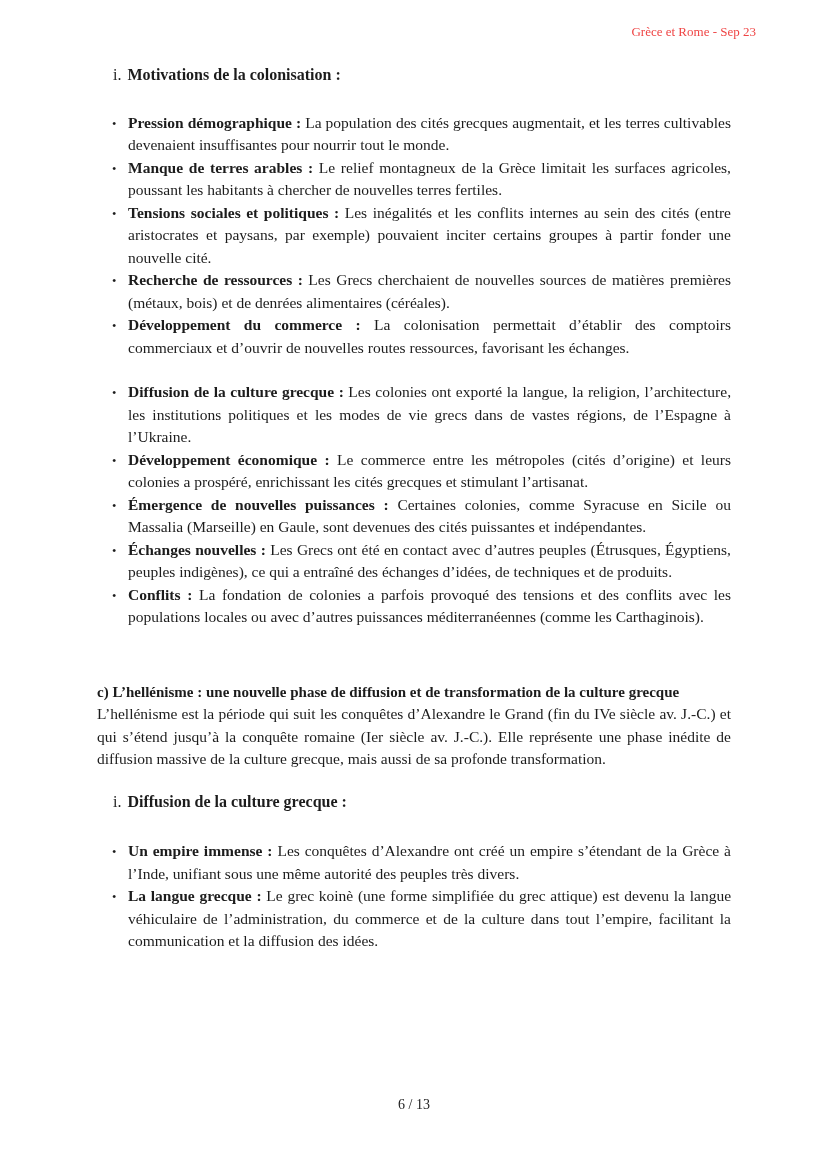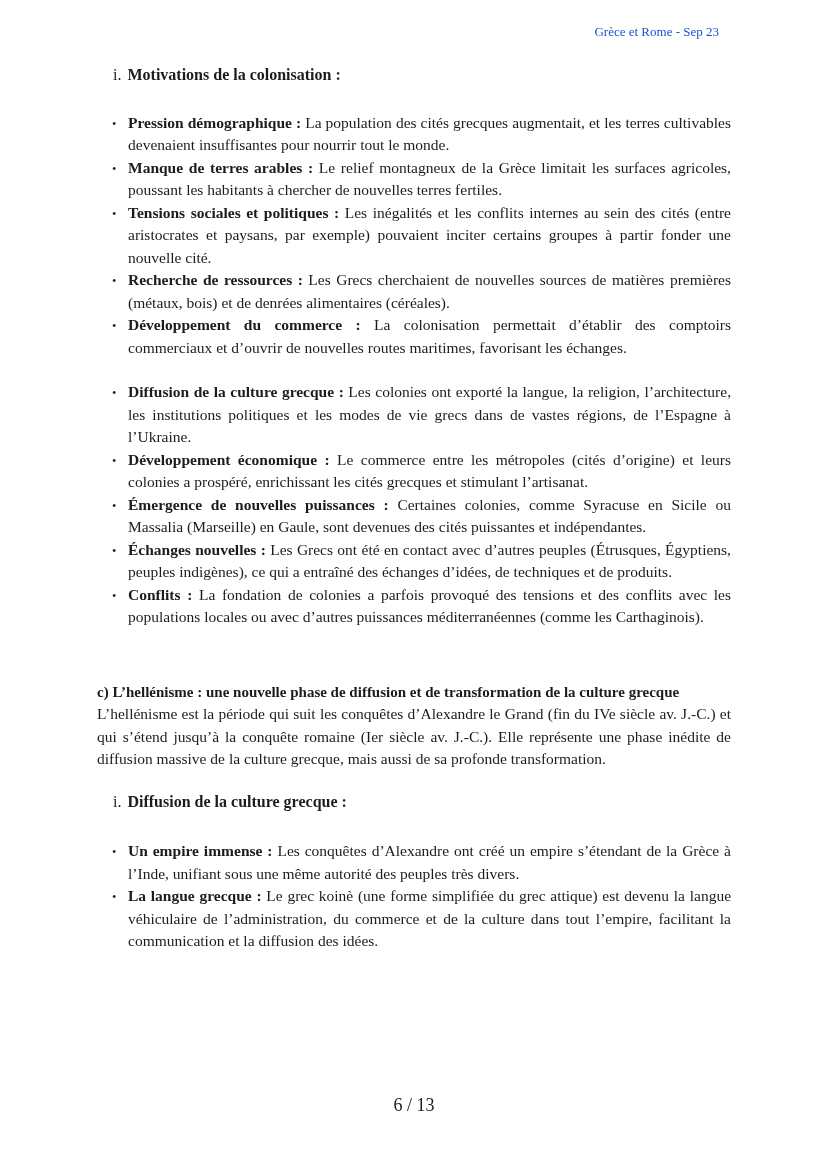--- a/index.html
+++ b/index.html
@@ -9,25 +9,25 @@
     font-family: "Liberation Serif", serif;
     color: #1c1c1c;
   }
   .page {
     position: relative;
     width: 828px; height: 1171px;
     overflow: hidden;
     background: #ffffff;
   }
   .running-header {
-    padding: 23px 109px 0 0;
+    padding: 23px 72px 0 0;
     text-align: right;
     font-size: 13px;
     line-height: 17px;
-    color: #1d4ed8;
+    color: #ef4444;
   }
   .content {
     margin: 0 97px;
     width: 634px;
     font-size: 15.5px;
     line-height: 22.5px;
     text-align: justify;
   }
   .h-enum {
     margin: 0 0 0 16px;
@@ -62,21 +62,21 @@
     font-size: 15px;
     line-height: 22.5px;
     text-align: left;
   }
   .p-intro { margin: 0; }
   .page-footer {
     position: absolute;
     top: 1094px;
     left: 0; width: 828px;
     text-align: center;
-    font-size: 18px;
+    font-size: 14px;
     line-height: 22px;
     color: #1c1c1c;
   }
 </style>
 </head>
 <body>
 
 <div class="page">
 
   <div class="running-header">Grèce et Rome - Sep 23</div>
@@ -94,21 +94,21 @@
       <li>
         <span class="blt">•</span><span class="li-lead">Manque de terres arables :</span><span> Le relief montagneux de la Grèce limitait les surfaces agricoles, poussant les habitants à chercher de nouvelles terres fertiles.</span>
       </li>
       <li>
         <span class="blt">•</span><span class="li-lead">Tensions sociales et politiques :</span><span> Les inégalités et les conflits internes au sein des cités (entre aristocrates et paysans, par exemple) pouvaient inciter certains groupes à partir fonder une nouvelle cité.</span>
       </li>
       <li>
         <span class="blt">•</span><span class="li-lead">Recherche de ressources :</span><span> Les Grecs cherchaient de nouvelles sources de matières premières (métaux, bois) et de denrées alimentaires (céréales).</span>
       </li>
       <li>
-        <span class="blt">•</span><span class="li-lead">Développement du commerce :</span><span> La colonisation permettait d’établir des comptoirs commerciaux et d’ouvrir de nouvelles routes maritimes, favorisant les échanges.</span>
+        <span class="blt">•</span><span class="li-lead">Développement du commerce :</span><span> La colonisation permettait d’établir des comptoirs commerciaux et d’ouvrir de nouvelles routes ressources, favorisant les échanges.</span>
       </li>
     </ul>
 
 
     <ul class="blist ul-consequences">
       <li>
         <span class="blt">•</span><span class="li-lead">Diffusion de la culture grecque :</span><span> Les colonies ont exporté la langue, la religion, l’architecture, les institutions politiques et les modes de vie grecs dans de vastes régions, de l’Espagne à l’Ukraine.</span>
       </li>
       <li>
         <span class="blt">•</span><span class="li-lead">Développement économique :</span><span> Le commerce entre les métropoles (cités d’origine) et leurs colonies a prospéré, enrichissant les cités grecques et stimulant l’artisanat.</span>

